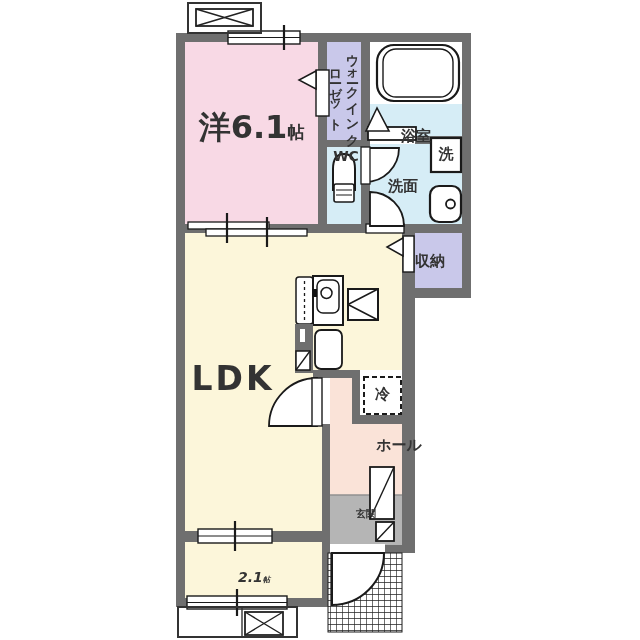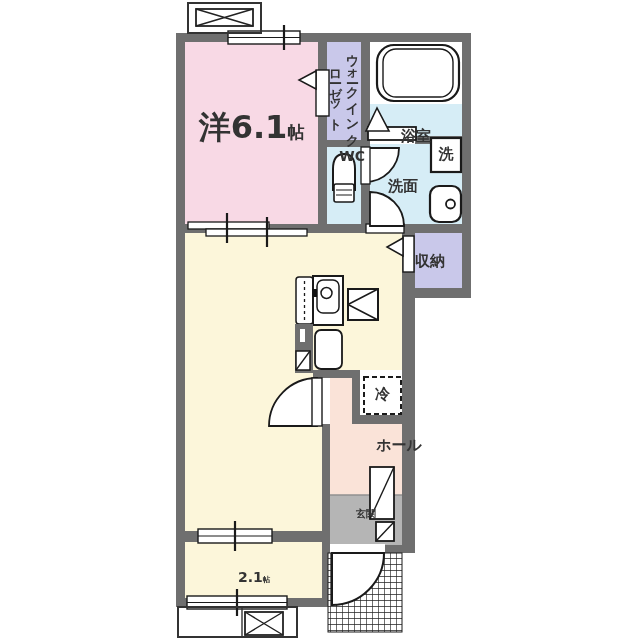--- a/index.html
+++ b/index.html
@@ -206,34 +206,35 @@
 <div class="lbl" style="left:183px;top:110px;width:137px;font-size:32px;">
   <span>洋</span><span>6.1</span><span class="unit">帖</span>
 </div>
 
 <div class="lbl vtext" style="left:326px;top:44px;width:36px;height:98px;font-size:13px;">
   <span>ウォークインクローゼット</span>
 </div>
 
 <div class="lbl" style="left:370px;top:96px;width:92px;font-size:15px;margin-top:32px;">浴室</div>
 
-<div class="lbl" style="left:327px;top:149px;width:38px;font-size:14px;text-align:right;">WC</div>
+<div class="lbl" style="left:327px;top:149px;width:38px;font-size:14px;">WC</div>
 
 <div class="lbl" style="left:431px;top:146px;width:30px;font-size:15px;">洗</div>
 
 <div class="lbl" style="left:374px;top:178px;width:58px;font-size:15px;">洗面</div>
 
 <div class="lbl" style="left:404px;top:253px;width:52px;font-size:15px;">収納</div>
 
+<div class="lbl" style="left:174px;top:361px;width:118px;font-size:33px;letter-spacing:3px;">LDK</div>
 
 
 <div class="lbl" style="left:364px;top:386px;width:37px;font-size:15px;">冷</div>
 
 <div class="lbl" style="left:330px;top:437px;width:72px;font-size:15px;padding-left:33px;">ホール</div>
 
 <div class="lbl" style="left:330px;top:508px;width:72px;font-size:10px;">玄関</div>
 
 
-<div class="lbl" style="left:186px;top:570px;width:136px;font-size:14px;">
+<div class="lbl" style="left:186px;top:570px;width:136px;font-size:14px;font-style:italic;">
   <span>2.1</span><span class="unit">帖</span>
 </div>
 
 </div>
 
 </body></html>

